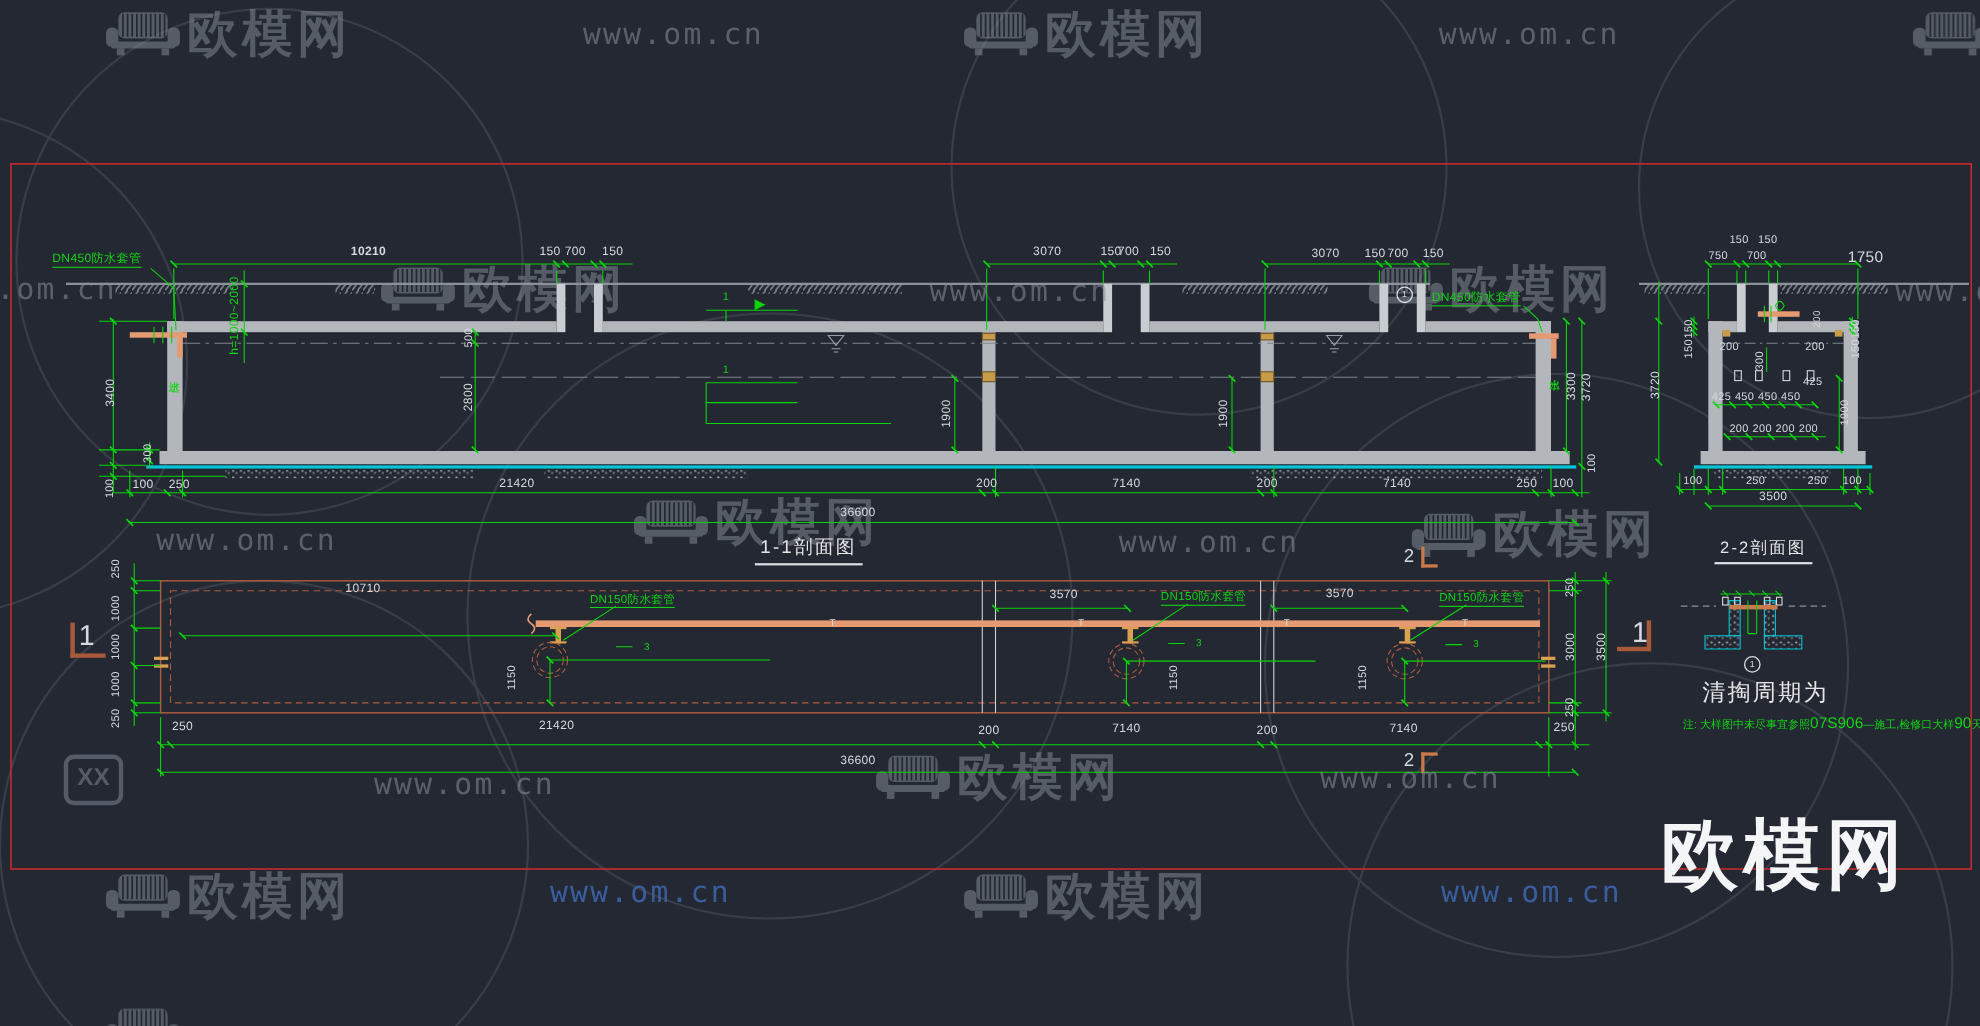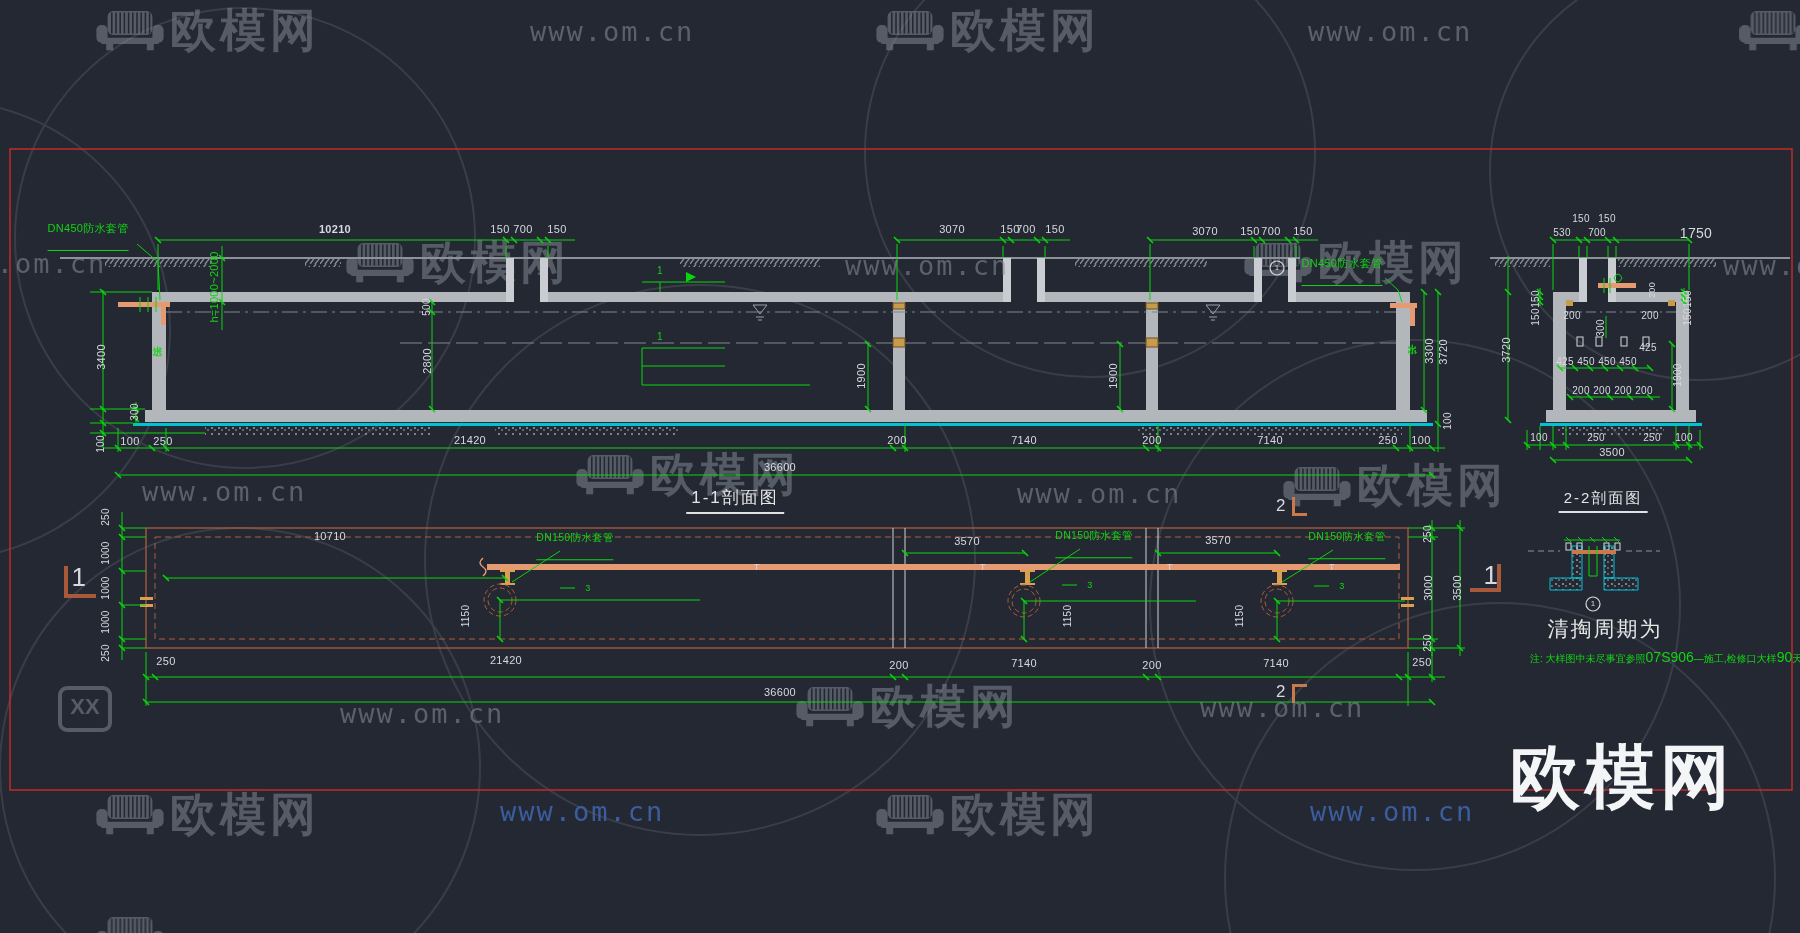--- a/index.html
+++ b/index.html
@@ -7,21 +7,21 @@
          background:#232833;font-family:"Liberation Sans","DejaVu Sans",sans-serif;}
   svg text{font-family:"Liberation Sans","DejaVu Sans",sans-serif;}
   .wm{position:absolute;color:#8a909b;opacity:.55;font-size:27px;letter-spacing:2px;
       font-family:"DejaVu Sans Mono","Liberation Mono",monospace;white-space:nowrap;}
   .wmb{color:#3d63aa;opacity:.9;}
   .lb{position:absolute;transform:translate(-50%,-50%);color:#d6d9de;font-size:11px;
       white-space:nowrap;letter-spacing:.3px;line-height:1;}
   .lb.rot{transform:translate(-50%,-50%) rotate(-90deg);}
   .lb.g{color:#12d412;}
   .lb.vert{writing-mode:vertical-rl;text-orientation:upright;letter-spacing:0;}
-  .lb.und{border-bottom:1px solid #12d412;padding-bottom:16px;}
+  .lb.und{border-bottom:1px solid #12d412;padding-bottom:1px;}
   .title{position:absolute;color:#e5e5e5;transform:translateX(-50%);white-space:nowrap;
          border-bottom:2px solid #dfe1e6;padding:0 5px 3px;letter-spacing:2px;}
   .title.nou{border-bottom:none;}
   .note{position:absolute;color:#12d412;font-size:10px;white-space:nowrap;}
   .note b{font-size:14px;font-weight:normal;}
   .logo{position:absolute;color:#f4f5f7;font-weight:bold;white-space:nowrap;line-height:1;}
   .boxlogo{position:absolute;width:46px;height:38px;border:4px solid #8a909b;border-radius:9px;
            opacity:.5;color:#8a909b;font-size:22px;font-weight:bold;text-align:center;line-height:34px;}
 </style>
 </head>
@@ -377,21 +377,21 @@
       <div class="lb" style="left: 1152px; top: 440px;">200</div>
       <div class="lb" style="left: 1270px; top: 440px;">7140</div>
       <div class="lb" style="left: 1388px; top: 440px;">250</div>
       <div class="lb" style="left: 1421px; top: 440px;">100</div>
       <div class="lb" style="left: 780px; top: 467px;">36600</div>
       <div class="lb g" style="font-size: 10px; left: 660px; top: 271px;">1</div>
       <div class="lb g" style="font-size: 10px; left: 660px; top: 337px;">1</div>
       <div class="lb" style="font-size: 8px; left: 1277px; top: 268px;">1</div>
       <div class="lb" style="font-size: 10px; left: 1581px; top: 219px;">150</div>
       <div class="lb" style="font-size: 10px; left: 1607px; top: 219px;">150</div>
-      <div class="lb" style="font-size: 10px; left: 1562px; top: 233px;">530</div>
+      <div class="lb" style="font-size: 10px; left: 1562px; top: 233px;">750</div>
       <div class="lb" style="font-size: 10px; left: 1597px; top: 233px;">700</div>
       <div class="lb" style="font-size: 14px; left: 1696px; top: 233px;">1750</div>
       <div class="lb rot" style="font-size: 10px; left: 1536px; top: 299px;">150</div>
       <div class="lb rot" style="font-size: 10px; left: 1536px; top: 317px;">150</div>
       <div class="lb rot" style="left: 1506px; top: 350px;">3720</div>
       <div class="lb rot" style="font-size: 10px; left: 1688px; top: 299px;">150</div>
       <div class="lb rot" style="font-size: 10px; left: 1688px; top: 317px;">150</div>
       <div class="lb rot" style="font-size: 10px; left: 1678px; top: 375px;">1900</div>
       <div class="lb rot" style="font-size: 9px; left: 1652px; top: 290px;">200</div>
       <div class="lb" style="font-size: 10px; left: 1572px; top: 316px;">200</div>

